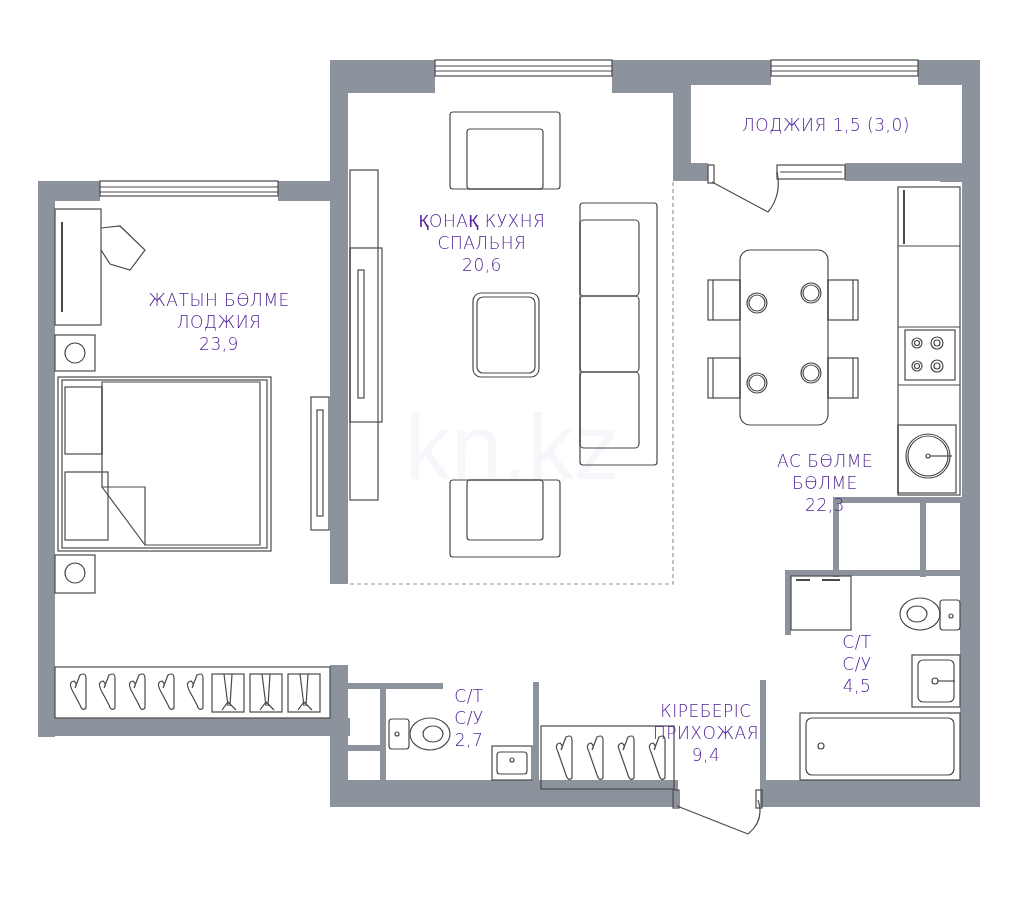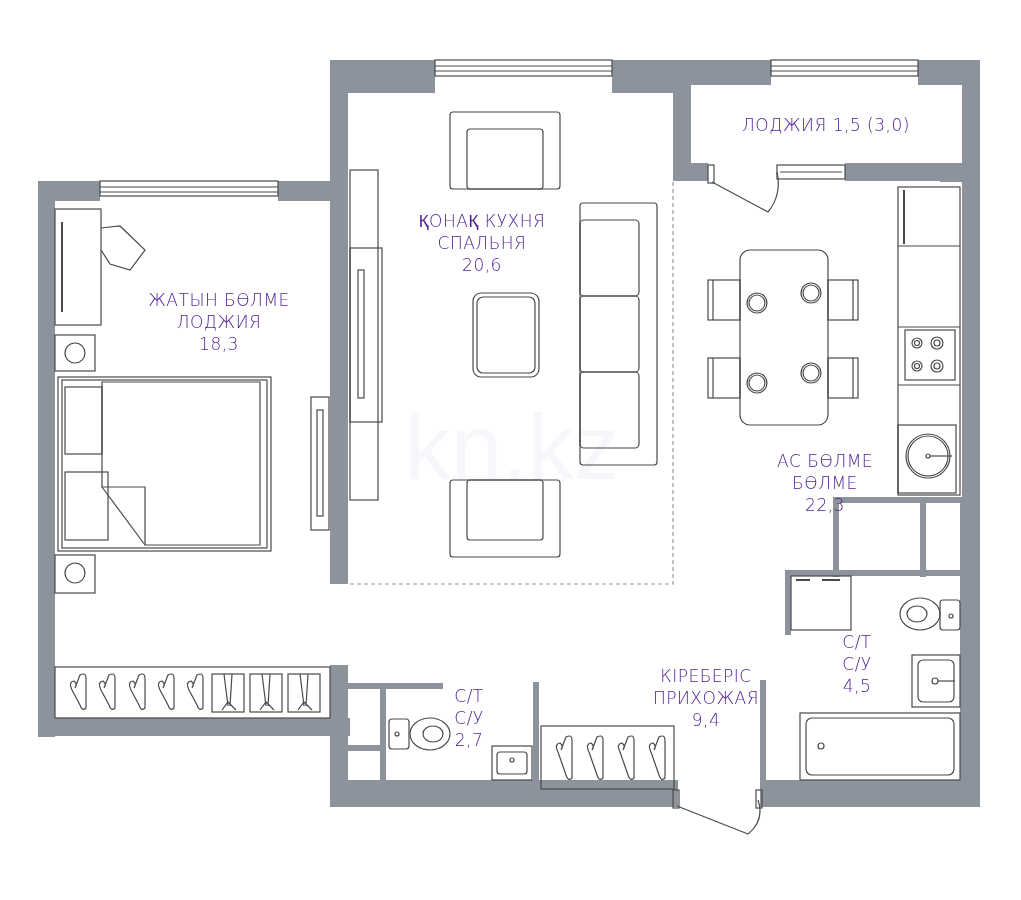--- a/index.html
+++ b/index.html
@@ -222,36 +222,36 @@
 
 <div class="lbl" style="left:482px;top:210px;">
   <span>ҚОНАҚ КУХНЯ</span>
   <span>СПАЛЬНЯ</span>
   <span>20,6</span>
 </div>
 
 <div class="lbl" style="left:219px;top:289px;">
   <span>ЖАТЫН БӨЛМЕ</span>
   <span>ЛОДЖИЯ</span>
-  <span>18,3</span>
+  <span>23,9</span>
 </div>
 
 <div class="lbl" style="left:780px;top:450px;margin-left:45px;">
   <span>АС БӨЛМЕ</span>
   <span>БӨЛМЕ</span>
   <span>22,3</span>
 </div>
 
 <div class="lbl" style="left:857px;top:631px;">
   <span>С/Т</span>
   <span>С/У</span>
   <span>4,5</span>
 </div>
 
-<div class="lbl" style="left:706px;top:665px;">
+<div class="lbl" style="left:706px;top:700px;">
   <span>КІРЕБЕРІС</span>
   <span>ПРИХОЖАЯ</span>
   <span>9,4</span>
 </div>
 
 <div class="lbl" style="left:469px;top:685px;">
   <span>С/Т</span>
   <span>С/У</span>
   <span>2,7</span>
 </div>

